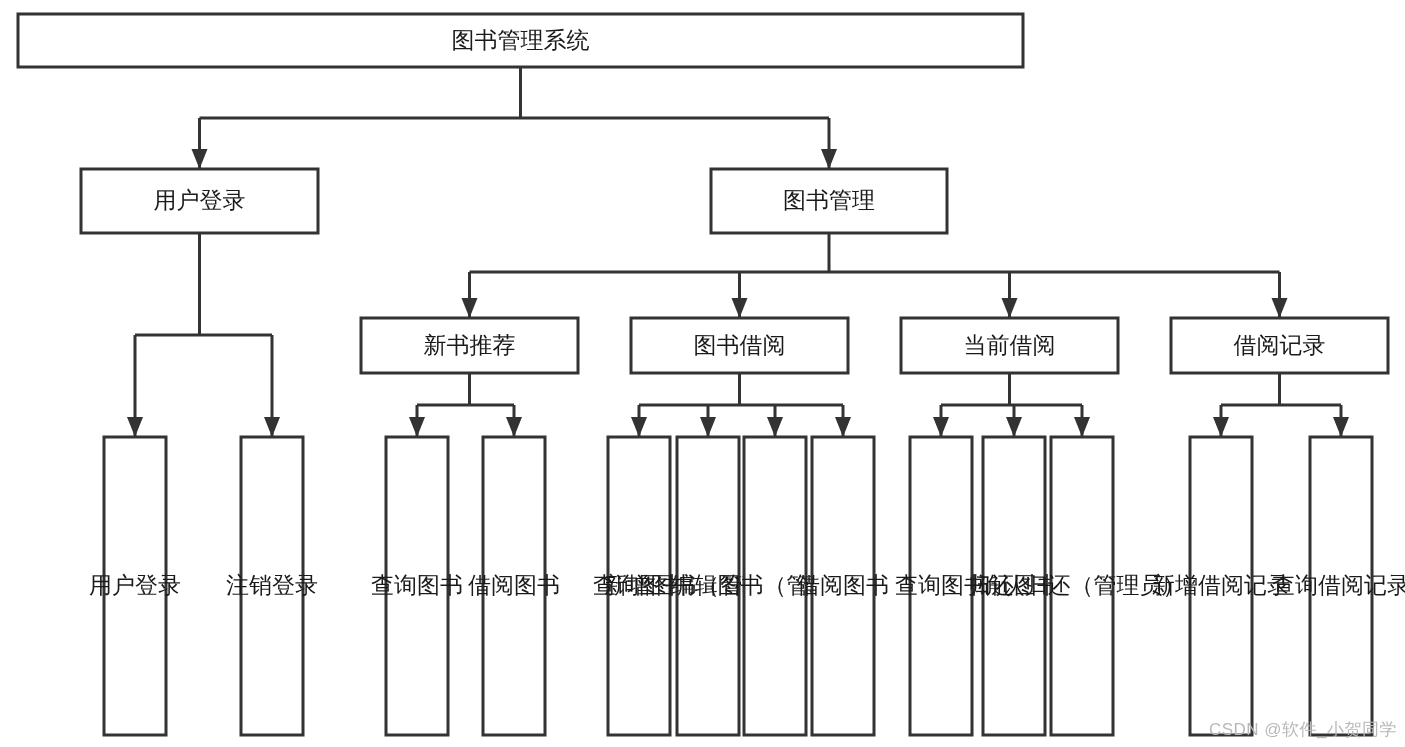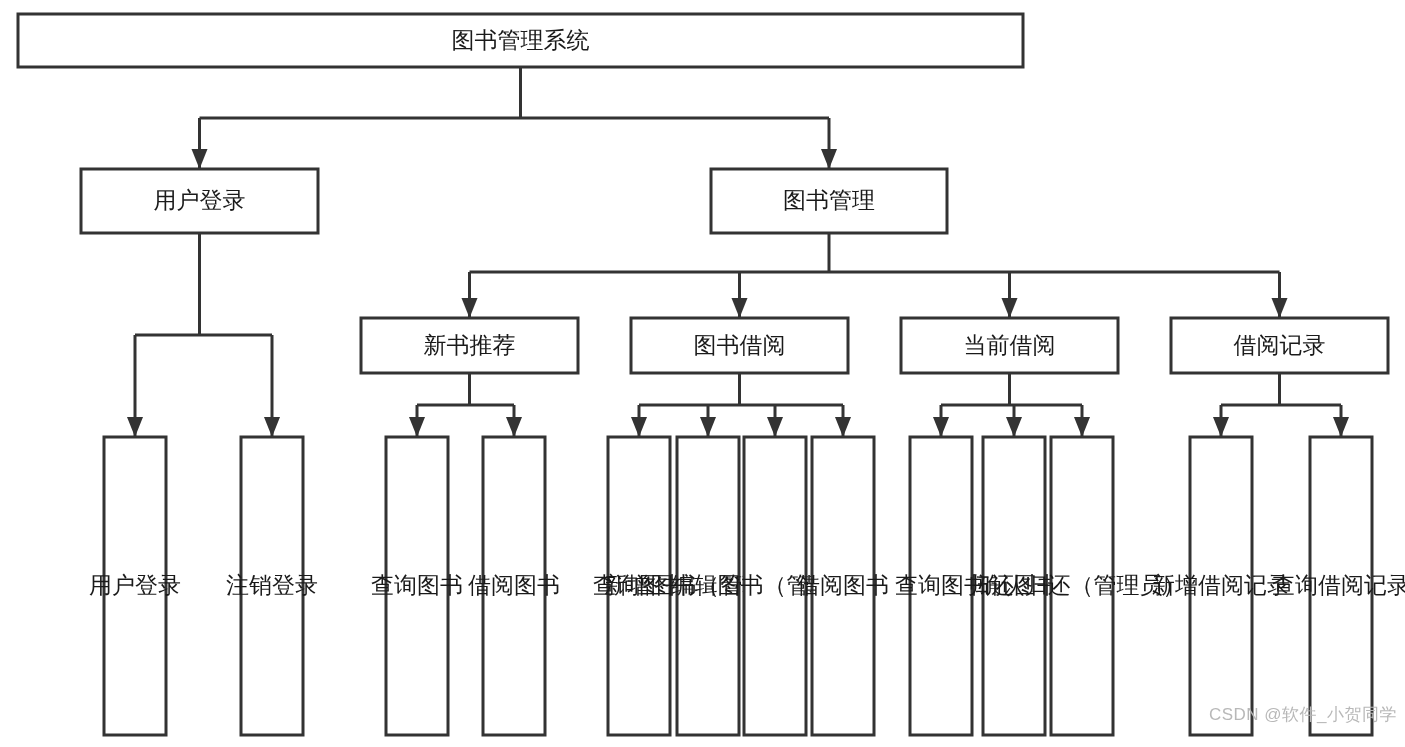--- a/index.html
+++ b/index.html
@@ -39,21 +39,21 @@
     stroke-width: 3;
     fill: none;
   }
   .arrowhead {
     fill: #333333;
     stroke: none;
   }
   .watermark {
     position: absolute;
     right: 8px;
-    bottom: 21px;
+    bottom: 6px;
     font-family: "Liberation Sans", "DejaVu Sans", sans-serif;
     font-size: 17px;
     color: #b8b8b8;
     letter-spacing: 0.5px;
     white-space: nowrap;
     user-select: none;
   }
 </style>
 </head>
 <body>

